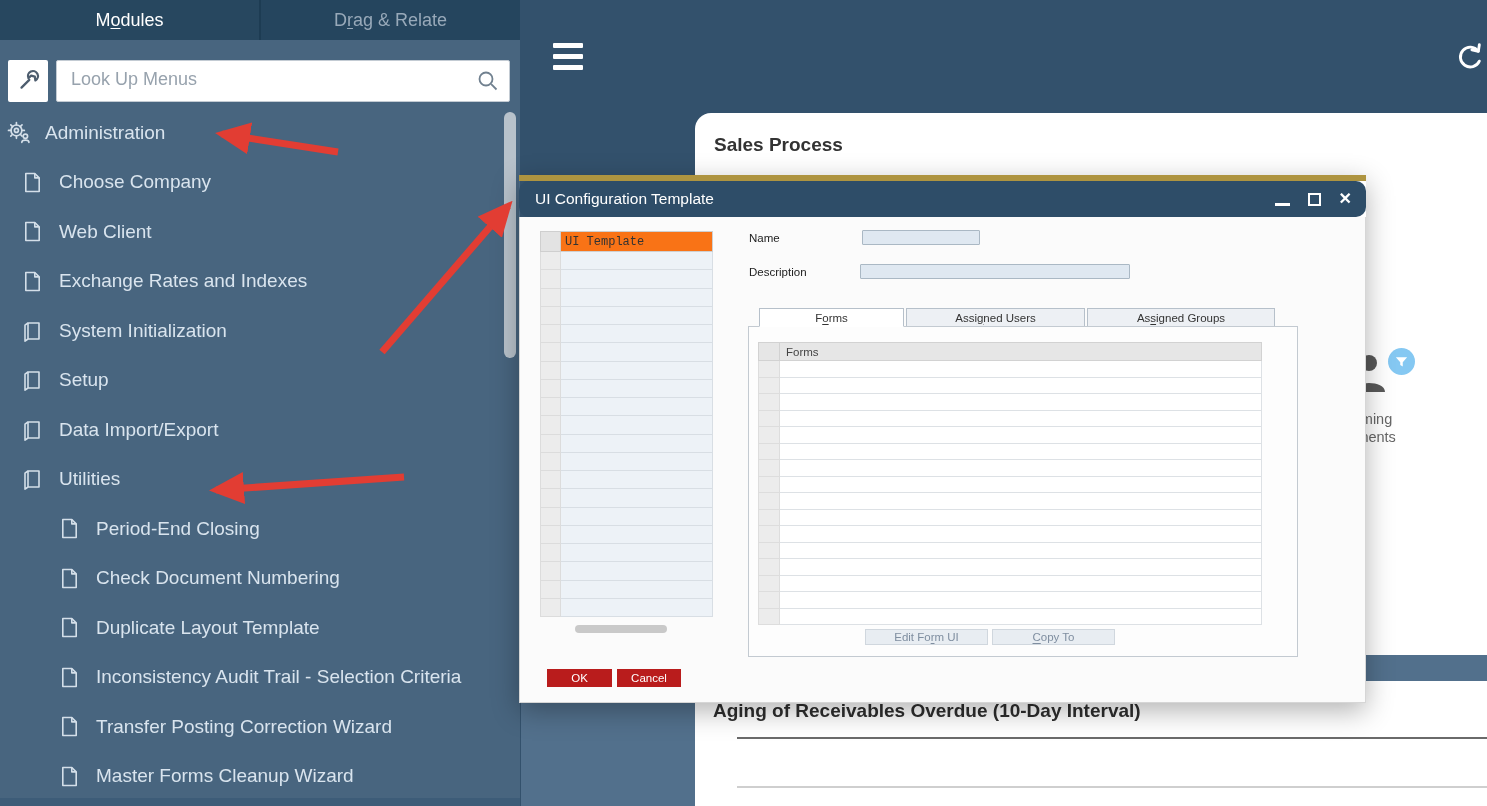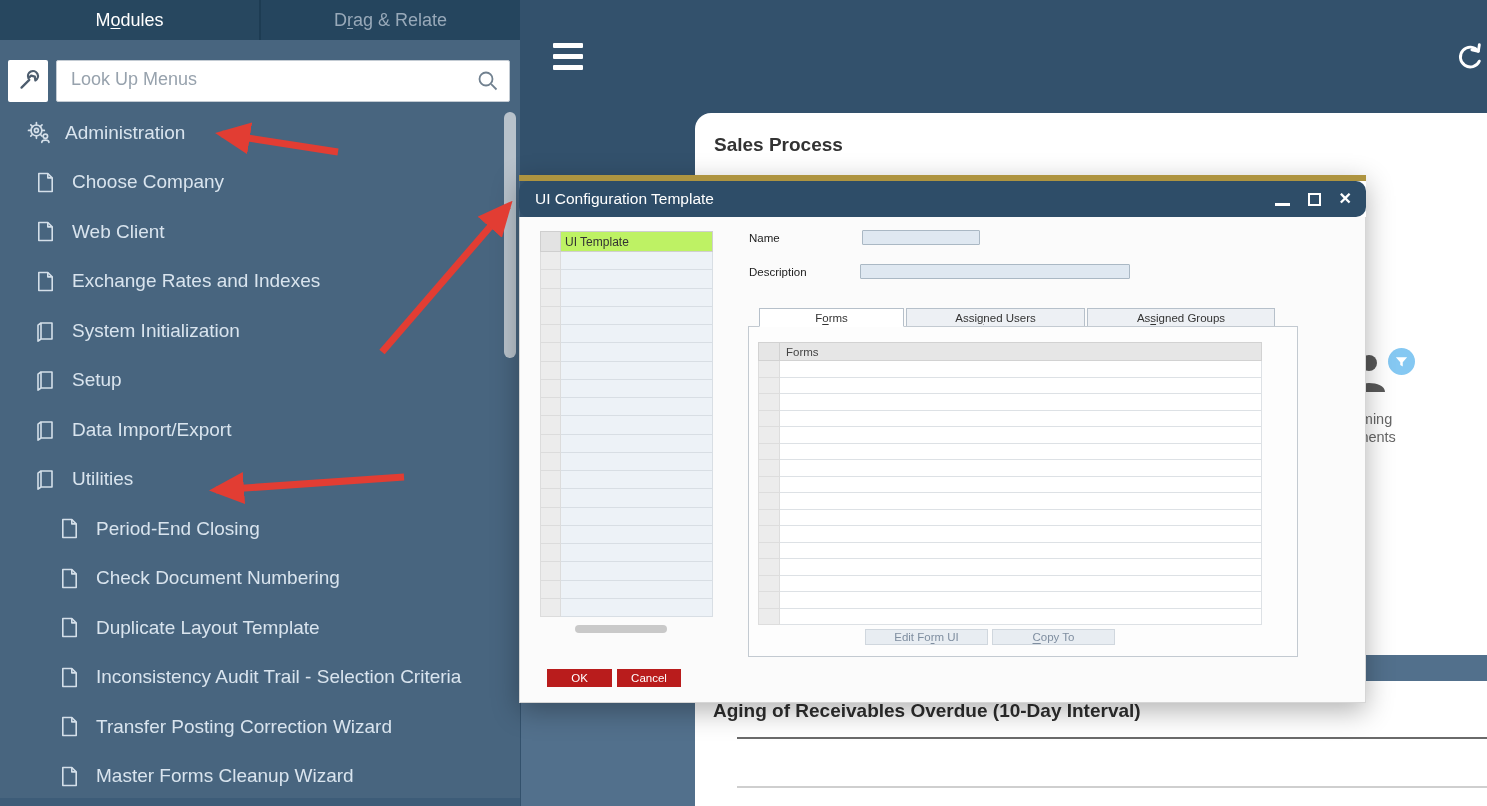--- a/index.html
+++ b/index.html
@@ -15,22 +15,22 @@
   .tab-sep{width:2px;background:#1d3c53;}
   .searchrow{position:absolute;left:0;top:60px;width:520px;height:42px;}
   .wrench-btn{position:absolute;left:8px;top:0;width:40px;height:42px;background:#fff;border-radius:2px;display:flex;align-items:center;justify-content:center;}
   .search-box{position:absolute;left:56px;top:0;width:454px;height:42px;}
   .search-box input{width:100%;height:100%;border:1px solid #c3cbd3;border-radius:2px;padding:0 44px 4px 14px;font-size:18px;color:#4d7c0f;background:#fff;outline:none;}
   .search-box input::placeholder{color:#97a2ad;}
   .mag{position:absolute;right:10px;top:9px;}
   .menu{position:absolute;left:0;top:108px;width:520px;}
   .menu-item{height:49.5px;display:flex;align-items:center;color:#d9e4ee;font-size:19px;white-space:nowrap;cursor:pointer;}
   .menu-item .mi-icon{width:28px;display:flex;justify-content:center;margin-right:13px;color:#d4dfe9;flex:none;}
-  .lvl0{padding-left:24px;text-align:center;}
-  .lvl1{padding-left:31px;}
+  .lvl0{padding-left:4px;text-align:center;}
+  .lvl1{padding-left:18px;}
   .lvl2{padding-left:55px;}
   .sb-scrollbar{position:absolute;right:4px;top:112px;width:12px;height:246px;border-radius:6px;background:rgba(205,210,216,.85);}
   .sb-bottom{position:absolute;left:0;bottom:0;width:520px;height:8px;background:#3d5c78;}
 
   
   .main{position:absolute;left:520px;top:0;width:967px;height:806px;background:#33516c;}
   .hamburger{position:absolute;left:33px;top:43px;width:30px;cursor:pointer;}
   .hamburger div{height:5px;background:#fff;border-radius:1px;margin-bottom:6px;}
   .refresh{position:absolute;left:933px;top:41px;cursor:pointer;}
   .content-panel{position:absolute;left:175px;top:113px;width:792px;height:693px;background:#ffffff;border-top-left-radius:16px;}
@@ -54,21 +54,21 @@
   .winbtns{display:flex;align-items:center;gap:18px;}
   .wb{cursor:pointer;display:flex;align-items:center;justify-content:center;height:16px;}
   .wb-min{width:15px;border-bottom:3px solid #fff;height:13px;}
   .wb-max{width:13px;height:13px;border:2px solid #fff;}
   .wb-close{color:#fff;font-size:16px;font-weight:bold;line-height:16px;}
   .dlg-body{position:absolute;left:0;top:42px;width:100%;height:486px;background:#fbfbfb;border:1px solid #d6d6d6;border-top:none;}
 
   .ltable{position:absolute;left:20px;top:14px;width:173px;}
   .ltable .hrow{display:flex;height:21px;}
   .ltable .hsel{width:21px;background:#e3e3e3;border:1px solid #cfcfcf;}
-  .ltable .hcell{flex:1;background:#bef264;border:1px solid #cfcfcf;border-left:none;font-size:12px;color:#333;display:flex;align-items:center;padding-left:4px;}
+  .ltable .hcell{flex:1;background:#f97316;border:1px solid #cfcfcf;border-left:none;font-size:12px;color:#333;display:flex;align-items:center;padding-left:4px;font-family:Liberation Mono, monospace;}
   .ltable .row{display:flex;height:18.25px;}
   .ltable .rsel{width:21px;background:#ececec;border:1px solid #dcdcdc;border-top:none;}
   .ltable .rcell{flex:1;background:#edf2f7;border:1px solid #d8dee4;border-left:none;border-top:none;}
   .hscroll{position:absolute;left:55px;top:408px;width:92px;height:8px;border-radius:4px;background:#c9c9c9;cursor:pointer;}
 
   .fld-label{position:absolute;font-size:11.5px;color:#222;}
   .inp{position:absolute;height:15px;background:#dfe8f1;border:1px solid #aab8c4;border-radius:1px;font-size:11px;padding:0 3px;color:#222;outline:none;}
 
   .tabs{position:absolute;left:239px;top:91px;display:flex;height:19px;}
   .tab{border:1px solid #b6c0ca;background:#edf0f4;font-size:11.5px;color:#333;display:flex;align-items:center;justify-content:center;cursor:pointer;margin-right:2px;}

